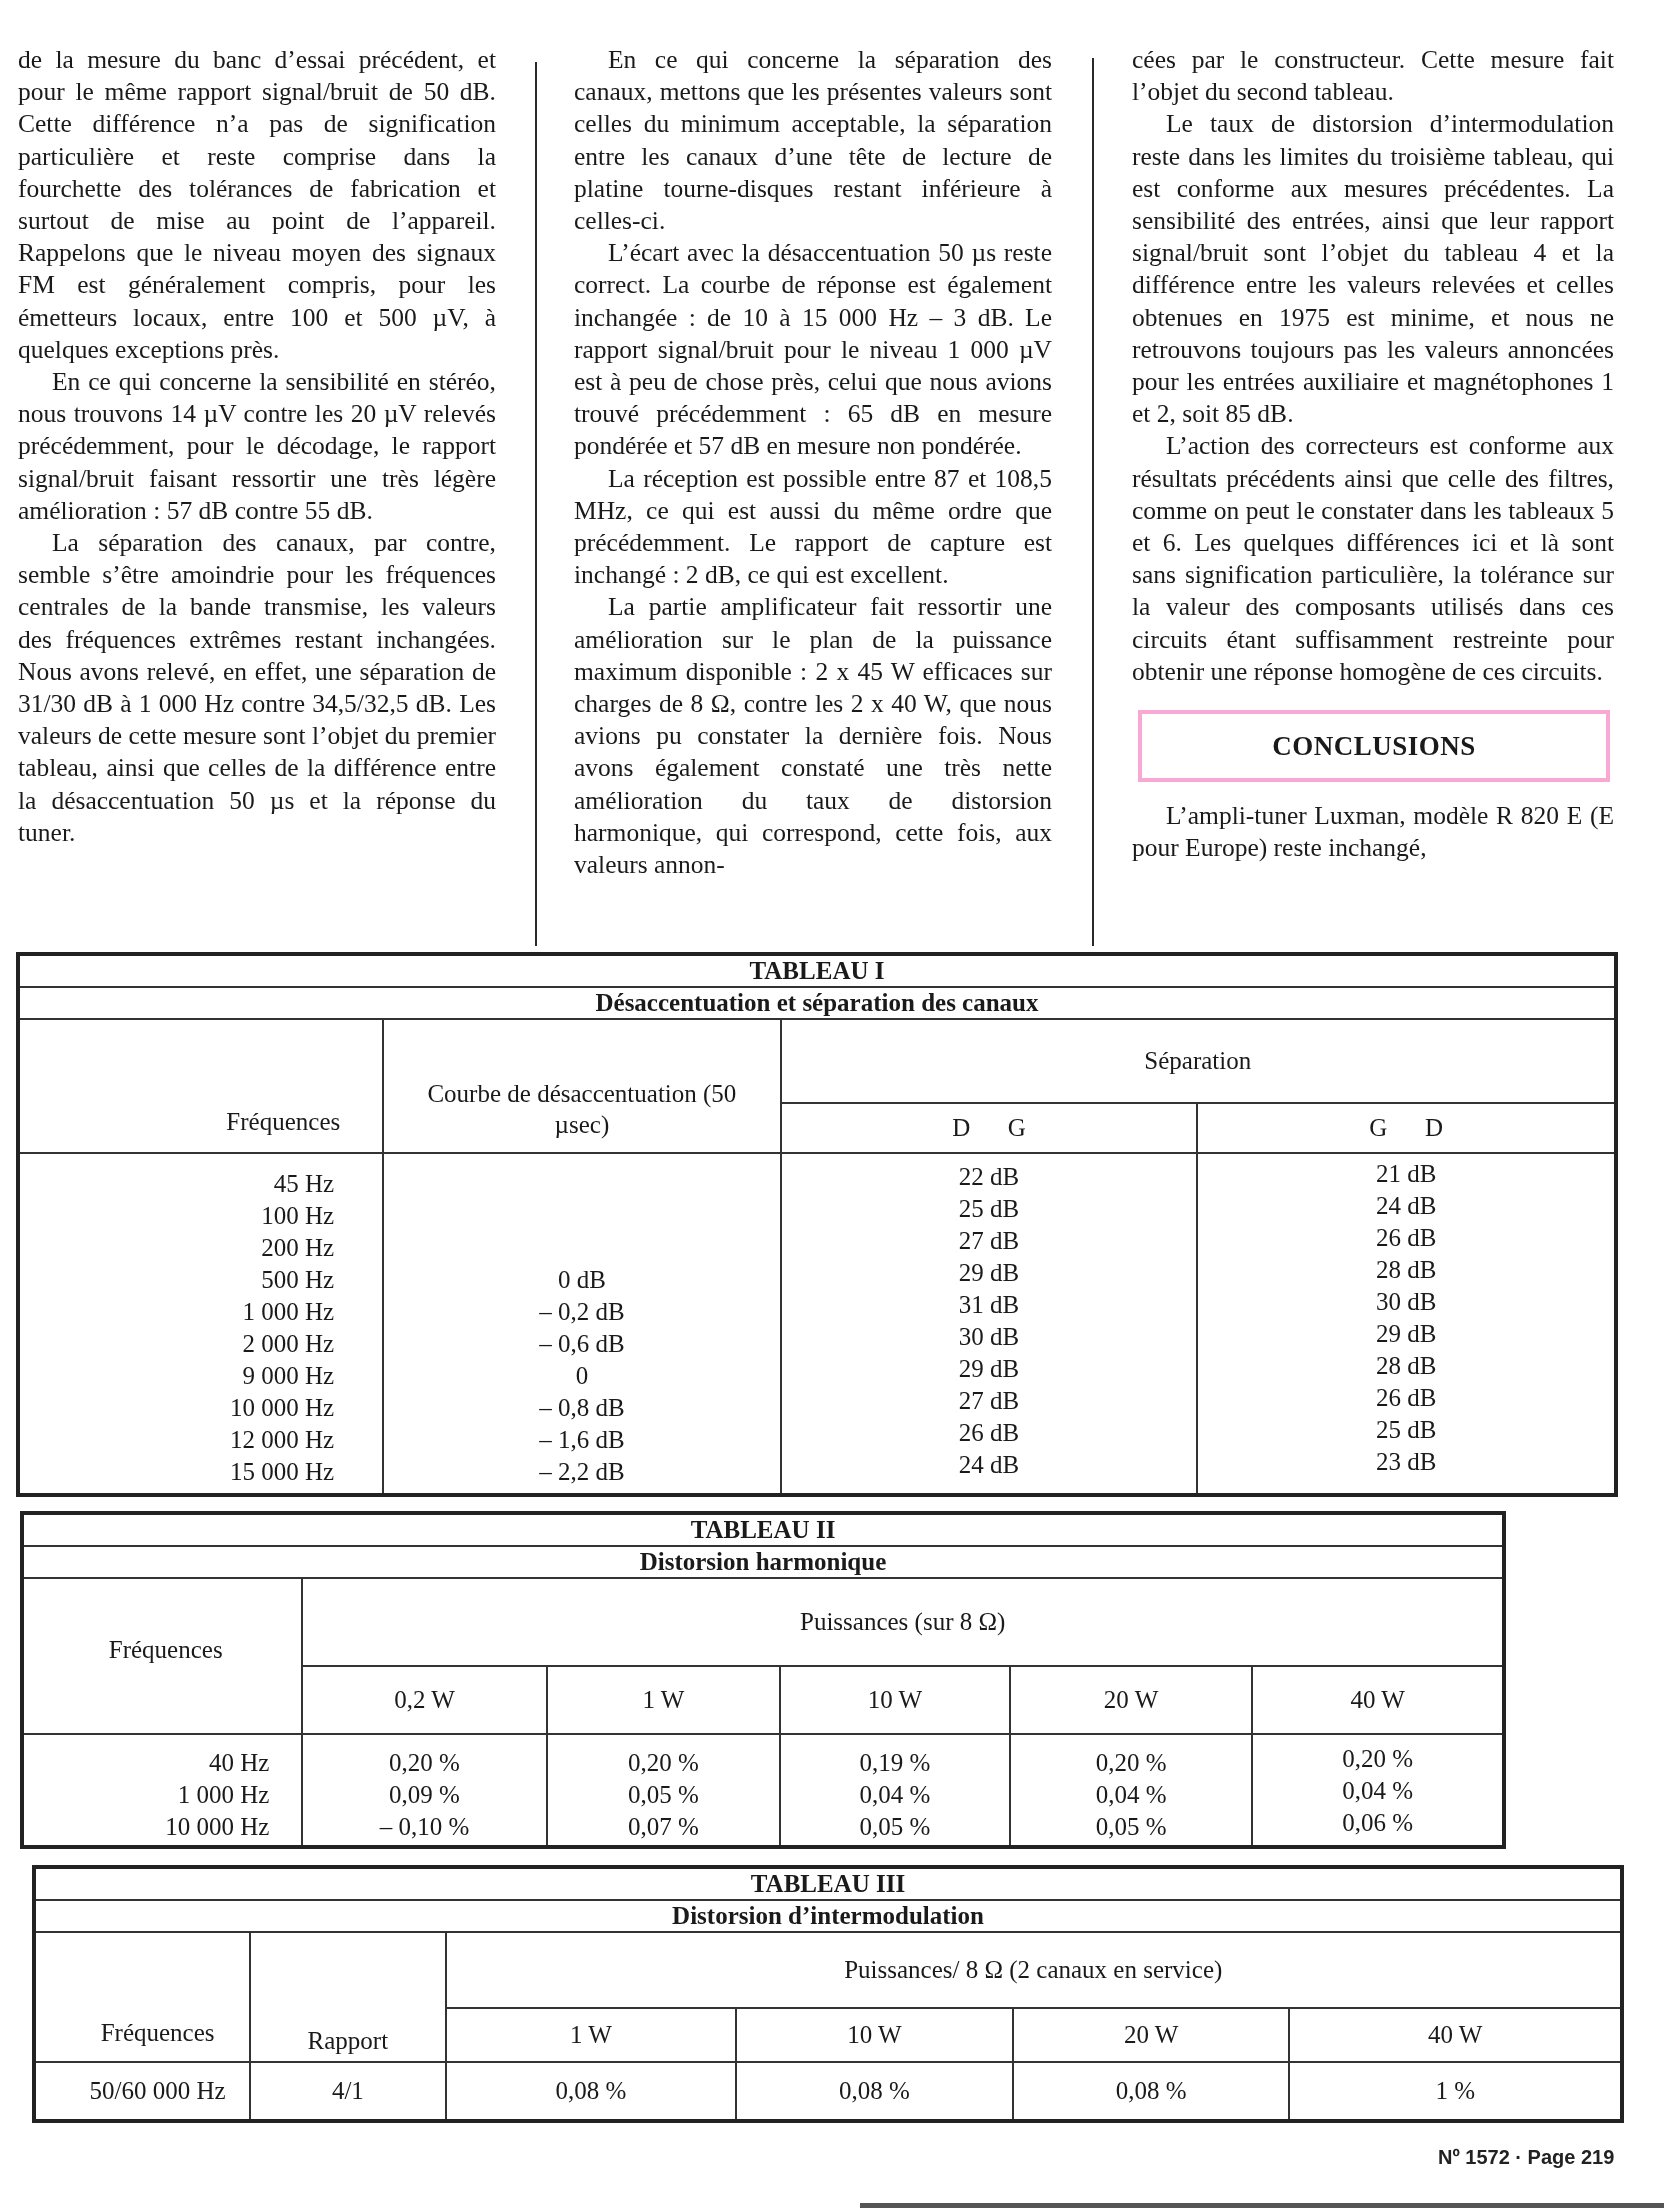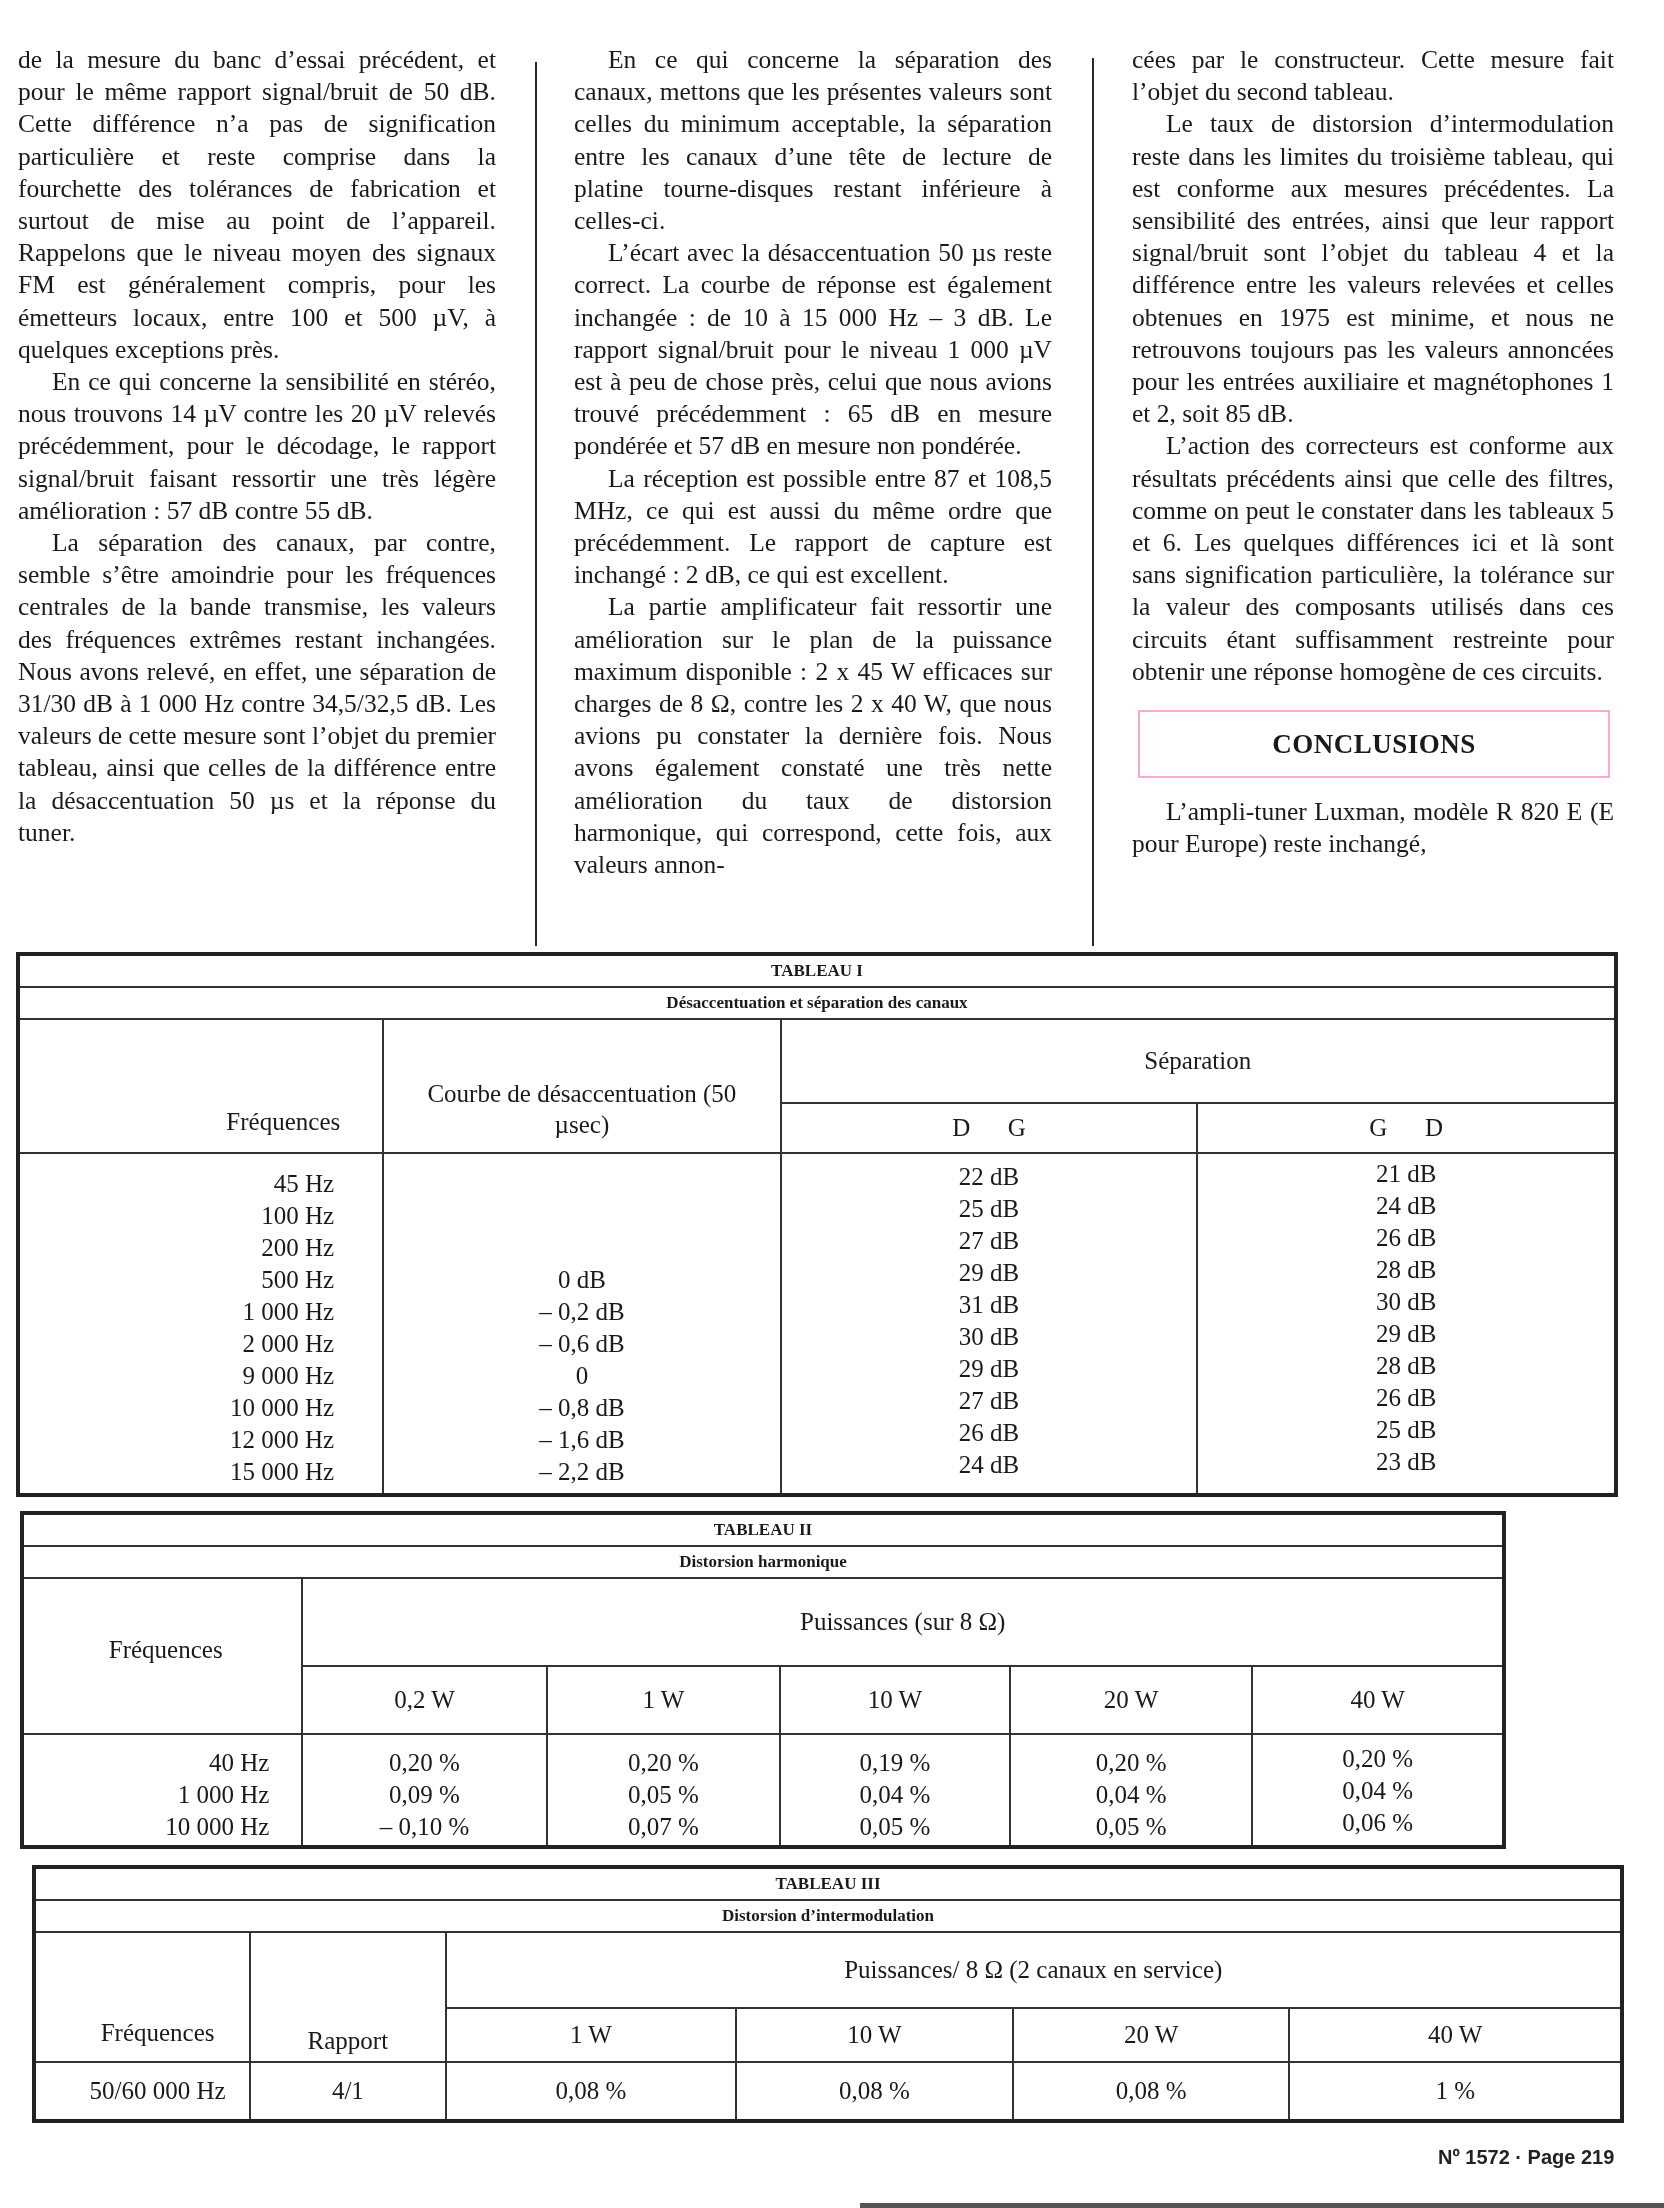--- a/index.html
+++ b/index.html
@@ -14,31 +14,31 @@
   .col p { margin: 0; text-indent: 0; }
   .col p.ind { text-indent: 34px; }
   #col1 { left: 18px; width: 478px; }
   #col2 { left: 574px; width: 478px; }
   #col3 { left: 1132px; width: 482px; }
   .rule { position: absolute; width: 2px; background: #2a2a2a; }
   #rule1 { left: 535px; top: 62px; height: 884px; }
   #rule2 { left: 1092px; top: 58px; height: 888px; }
 
   .concl-box {
-    border: 2px solid #f9a8d4; margin: 22px 4px 18px 6px; height: 64px;
+    border: 4px solid #f9a8d4; margin: 22px 4px 18px 6px; height: 64px;
     display: flex; align-items: center; justify-content: center;
     font-weight: bold; font-size: 27px; letter-spacing: 0.5px;
   }
 
   table.tab {
     position: absolute; border-collapse: collapse; border: 4px solid #222;
     font-size: 25px; line-height: 32px; text-align: center;
   }
   table.tab td { border: 2px solid #333; padding: 0; vertical-align: middle; }
-  table.tab td.title { font-weight: bold; height: 30px; line-height: 28px; font-size: 17px; }
+  table.tab td.title { font-weight: bold; height: 30px; line-height: 28px; font-size: 25px; }
   .stack span { display: block; }
   .right { text-align: right; }
 
   #t1 { left: 16px; top: 952px; width: 1602px; }
   #t2 { left: 20px; top: 1511px; width: 1486px; }
   #t3 { left: 32px; top: 1865px; width: 1592px; }
 
   #folio {
     position: absolute; left: 1438px; top: 2146px;
     font-family: "Liberation Sans", "DejaVu Sans", sans-serif; font-weight: bold;

